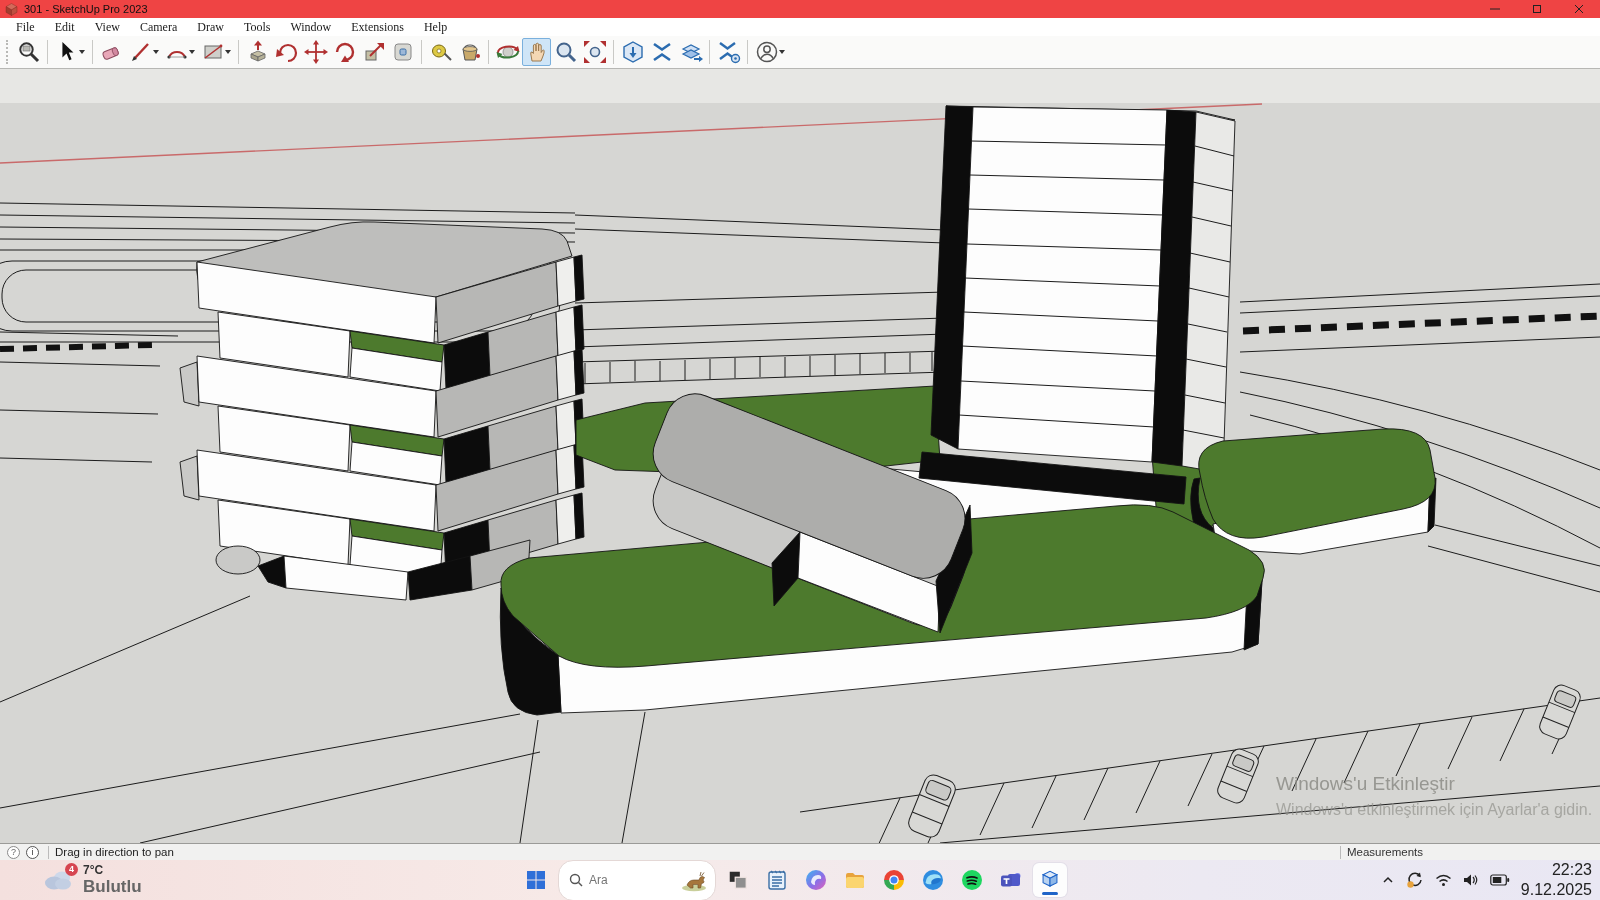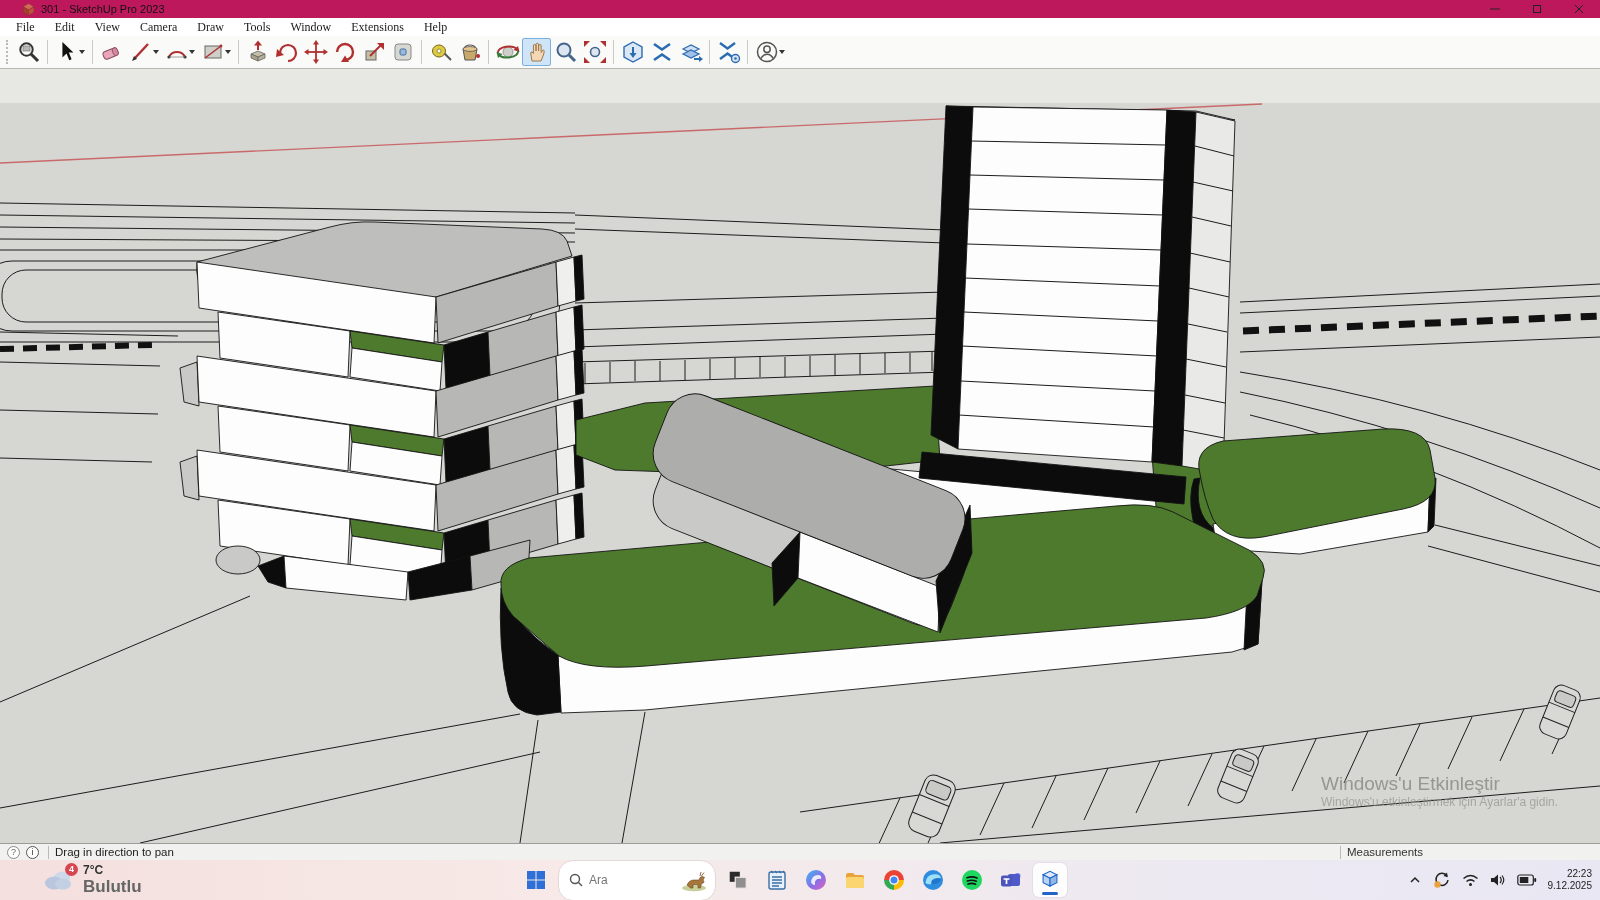--- a/index.html
+++ b/index.html
@@ -1,19 +1,19 @@
 <!DOCTYPE html>
 <html><head>
 <meta charset="utf-8">
 <style>
   * { margin:0; padding:0; box-sizing:border-box; }
   html,body { width:1600px; height:900px; font-family:"Liberation Sans", sans-serif; background:#fff; overflow:hidden; }
 
   
-  .titlebar { height:18px; background:#be185d; display:flex; align-items:center; padding-left:22px; font-size:11px; color:#111; position:relative; }
+  .titlebar { height:18px; background:#ef4444; display:flex; align-items:center; padding-left:5px; font-size:11px; color:#111; position:relative; }
   .titlebar .app-icon { margin-right:6px; display:inline-flex; }
   .win-controls { position:absolute; right:0; top:0; height:18px; display:flex; }
   .win-btn { width:42px; height:18px; display:grid; place-items:center; color:#222; font-size:10px; }
 
   
   .menubar { height:18px; background:#ffffff; display:flex; align-items:center; padding-left:6px; font-size:12px; color:#1a1a1a; }
   .menubar span { padding:0 10px; cursor:default;font-family:Liberation Serif, serif; }
 
   
   .toolbar { height:33px; background:#fafaf9; border-bottom:1px solid #b7b7b4; display:flex; align-items:center; padding-left:3px; }
@@ -26,23 +26,23 @@
   
   .viewport { position:relative; width:1600px; height:774px; background:#d6d6d3; }
   .viewport svg { position:absolute; left:0; top:0; }
   .o  { stroke:#141414; stroke-width:.9; stroke-linejoin:round; }
   .fw { fill:#fdfdfd; } .fg { fill:#b7b7b5; } .fs { fill:#efefed; }
   .fb { fill:#0c0c0c; } .fgr{ fill:#4d7a2d; } .fcap{ fill:#c9c9c7; }
   .ln { stroke:#1c1c1c; stroke-width:1; fill:none; }
   .car rect { fill:#d8d8d5; stroke:#222; stroke-width:1; }
   .car rect.glass { fill:#c9c9c6; }
   .car line { stroke:#222; stroke-width:1; }
-  .watermark { position:absolute; left:1321px; top:704px; color:rgba(140,140,134,.85); pointer-events:none; }
+  .watermark { position:absolute; left:1276px; top:704px; color:rgba(140,140,134,.85); pointer-events:none; }
   .watermark .l1 { font-size:19px; }
-  .watermark .l2 { font-size:12px; color:rgba(145,145,140,.7); }
+  .watermark .l2 { font-size:16px; margin-top:6px; color:rgba(145,145,140,.7); }
 
   
   .statusbar { height:17px; background:#f1f1f0; border-top:1px solid #9b9b98; display:flex; align-items:center; font-size:11.5px; color:#222; padding:0 4px; }
   .sico { width:13px; height:13px; border-radius:50%; border:1px solid #8a8a8a; color:#666; font-size:9px; line-height:11px; text-align:center; margin:0 3px; background:#fff; }
   .ssep { width:1px; height:13px; background:#bbb; margin:0 6px; }
   .shint { flex:0 0 auto; }
   .sspace { flex:1; }
   .meas-label { color:#333; margin-right:8px; }
   .meas-box { width:165px; height:13px; }
 
@@ -54,21 +54,21 @@
   .wx-text { line-height:1.2;font-weight:bold; }
   .wx-temp { font-size:12px; color:#333; }
   .wx-cond { font-size:17px; color:#666; }
   .tb-center { position:absolute; left:519px; top:0; height:40px; display:flex; align-items:center; gap:5px; }
   .tbi { width:34px; height:34px; border-radius:6px; display:grid; place-items:center; }
   .tbi.app-active { background:#fdfdfd; box-shadow:0 0 0 1px #e3dfe8; position:relative; }
   .app-underline { position:absolute; bottom:2px; left:9px; width:16px; height:3px; border-radius:2px; background:#1f64c8; }
   .search-pill { width:158px; height:41px; border-radius:15px; background:#ffffff; border:1px solid #e4d8d6; display:flex; align-items:center; padding:0 6px 0 10px; gap:6px; }
   .search-pill input { border:none; outline:none; width:84px; font-size:12px; color:#555; background:transparent; font-family:"Liberation Sans",sans-serif; }
   .tb-right { position:absolute; right:8px; display:flex; align-items:center; gap:11px; }
-  .clock { text-align:right; font-size:10px; color:#222; line-height:1.25; }
+  .clock { text-align:right; font-size:16px; color:#222; line-height:1.25; }
 </style>
 </head>
 <body>
 
 <div class="titlebar">
   <span class="app-icon">
     <svg width="13" height="13" viewBox="0 0 13 13">
       <polygon points="6.5,0.5 12,3.7 6.5,6.9 1,3.7" fill="#d26a5a" stroke="#7c2a20" stroke-width=".4"></polygon>
       <polygon points="1,3.7 6.5,6.9 6.5,12.5 1,9.3" fill="#a33d2f" stroke="#7c2a20" stroke-width=".4"></polygon>
       <polygon points="12,3.7 6.5,6.9 6.5,12.5 12,9.3" fill="#bf4f3f" stroke="#7c2a20" stroke-width=".4"></polygon>

